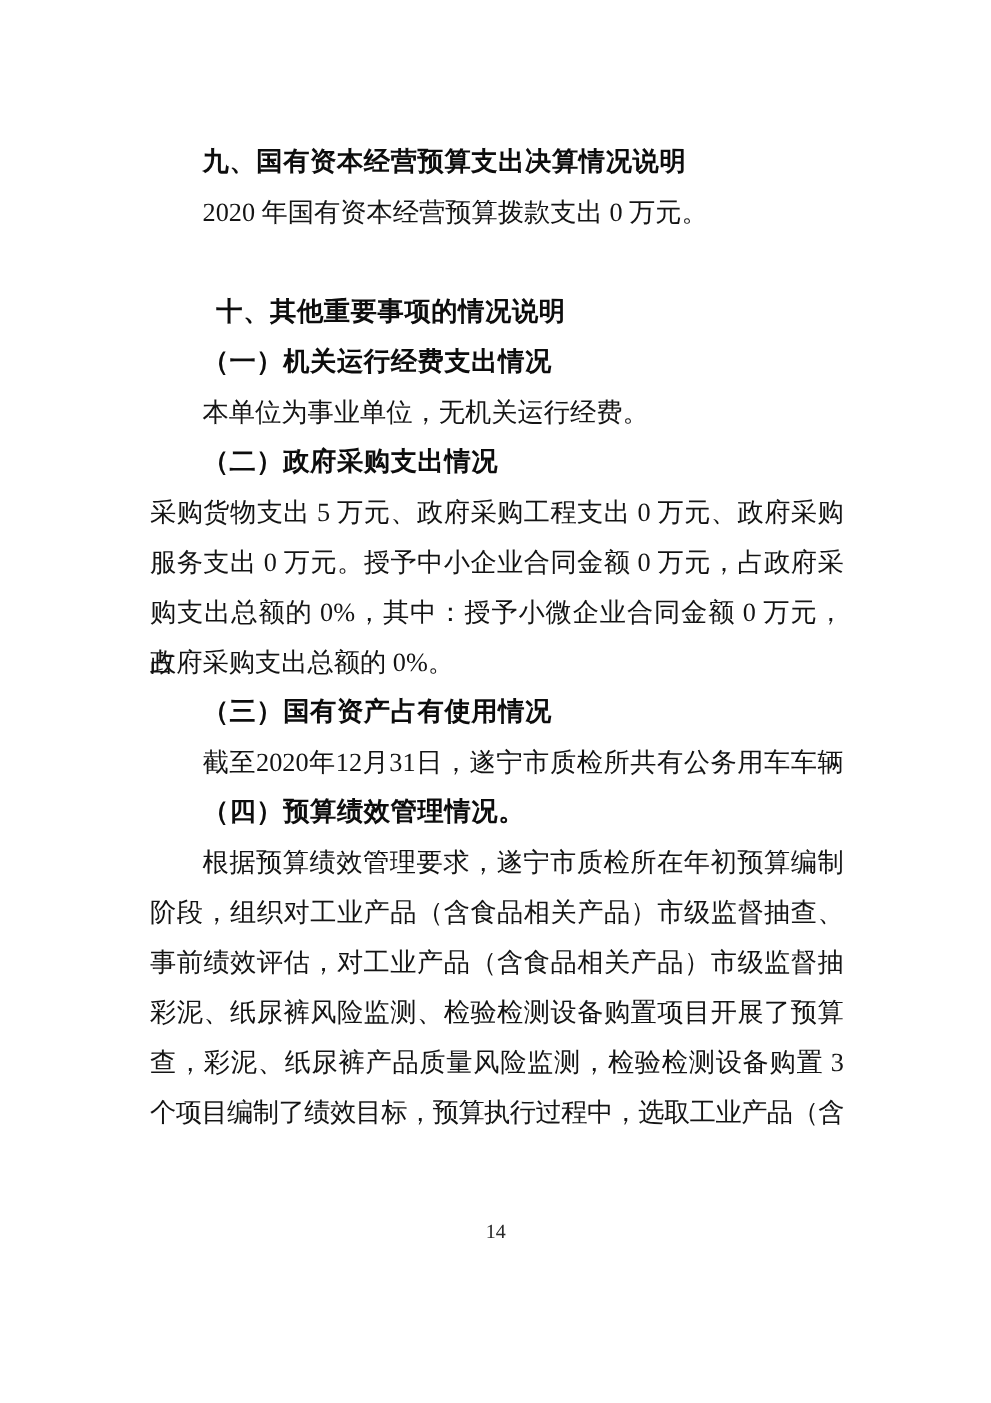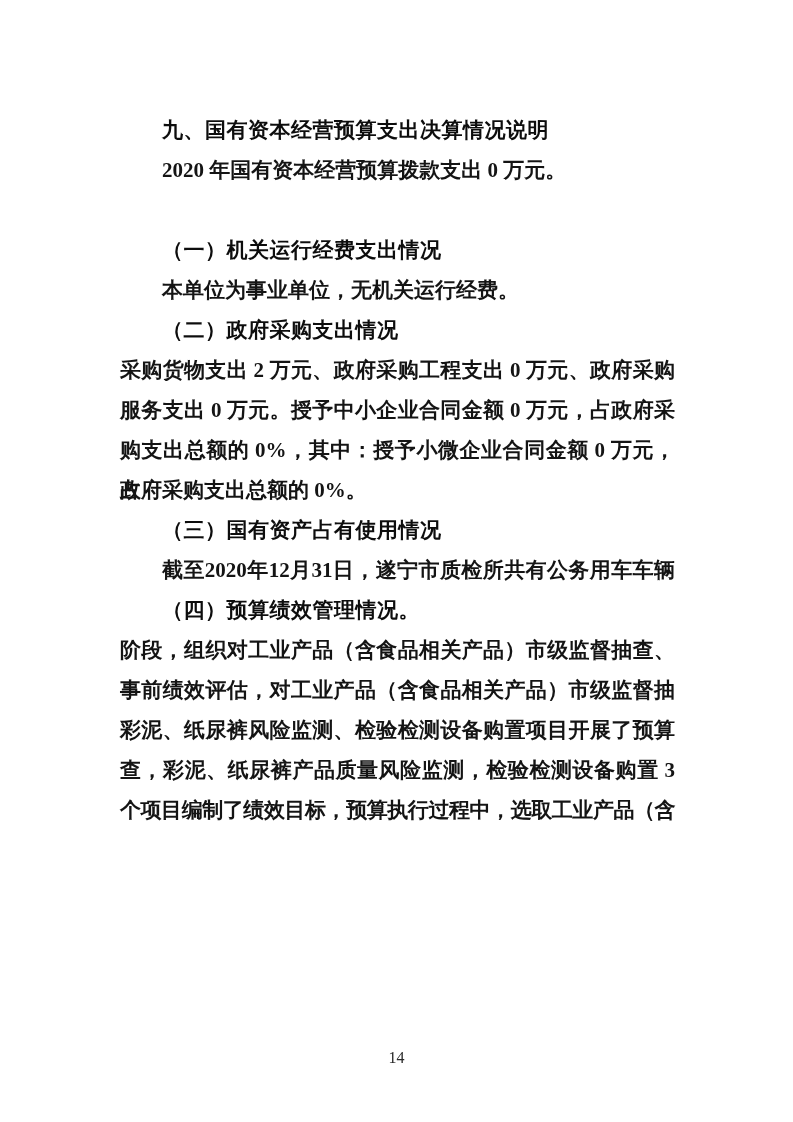--- a/index.html
+++ b/index.html
@@ -27,65 +27,67 @@
     text-align: left;
     overflow: visible;
   }
   .blank { height: 40px; }
   .hd {
     font-family: "Liberation Sans", "DejaVu Sans", sans-serif;
     font-weight: 700;
     color: #0d0d0d;
     letter-spacing: 0.5px;
   }
-  .body { font-weight: 700; }
+  .body { font-weight: 400; }
   .ind2  { padding-left: 42px; }
   .ind2b { padding-left: 53px; }
   .just {
     text-align: justify;
     text-align-last: justify;
   }
   .tight { letter-spacing: -0.6px; }
   .footer {
     position: absolute;
-    top: 1036px;
+    top: 964px;
     left: 0;
     width: 793px;
     text-align: center;
     font-size: 16px;
     line-height: 24px;
     font-family: "Liberation Serif", "DejaVu Serif", serif;
     color: #2a2a2a;
   }
 </style>
 </head>
 <body>
 
 <div class="page">
   <div class="content">
 
     <div class="line hd ind2">九、国有资本经营预算支出决算情况说明</div>
     <div class="line body ind2">2020 年国有资本经营预算拨款支出 0 万元。</div>
 
     <div class="line blank"></div>
 
+    <div class="line hd ind2b">十、其他重要事项的情况说明</div>
 
     <div class="line hd ind2">（一）机关运行经费支出情况</div>
     <div class="line body ind2">本单位为事业单位，无机关运行经费。</div>
 
     <div class="line hd ind2">（二）政府采购支出情况</div>
-    <div class="line body just">采购货物支出 2 万元、政府采购工程支出 0 万元、政府采购</div>
+    <div class="line body just">采购货物支出 5 万元、政府采购工程支出 0 万元、政府采购</div>
     <div class="line body just">服务支出 0 万元。授予中小企业合同金额 0 万元，占政府采</div>
     <div class="line body just">购支出总额的 0%，其中：授予小微企业合同金额 0 万元，占</div>
     <div class="line body">政府采购支出总额的 0%。</div>
 
     <div class="line hd ind2">（三）国有资产占有使用情况</div>
     <div class="line body ind2 just">截至2020年12月31日，遂宁市质检所共有公务用车车辆</div>
 
     <div class="line hd ind2">（四）预算绩效管理情况。</div>
+    <div class="line body ind2 just">根据预算绩效管理要求，遂宁市质检所在年初预算编制</div>
     <div class="line body just">阶段，组织对工业产品（含食品相关产品）市级监督抽查、</div>
     <div class="line body just">事前绩效评估，对工业产品（含食品相关产品）市级监督抽</div>
     <div class="line body just">彩泥、纸尿裤风险监测、检验检测设备购置项目开展了预算</div>
     <div class="line body just">查，彩泥、纸尿裤产品质量风险监测，检验检测设备购置 3</div>
     <div class="line body just tight">个项目编制了绩效目标，预算执行过程中，选取工业产品（含</div>
 
   </div>
 
   <div class="footer">14</div>
 </div>

